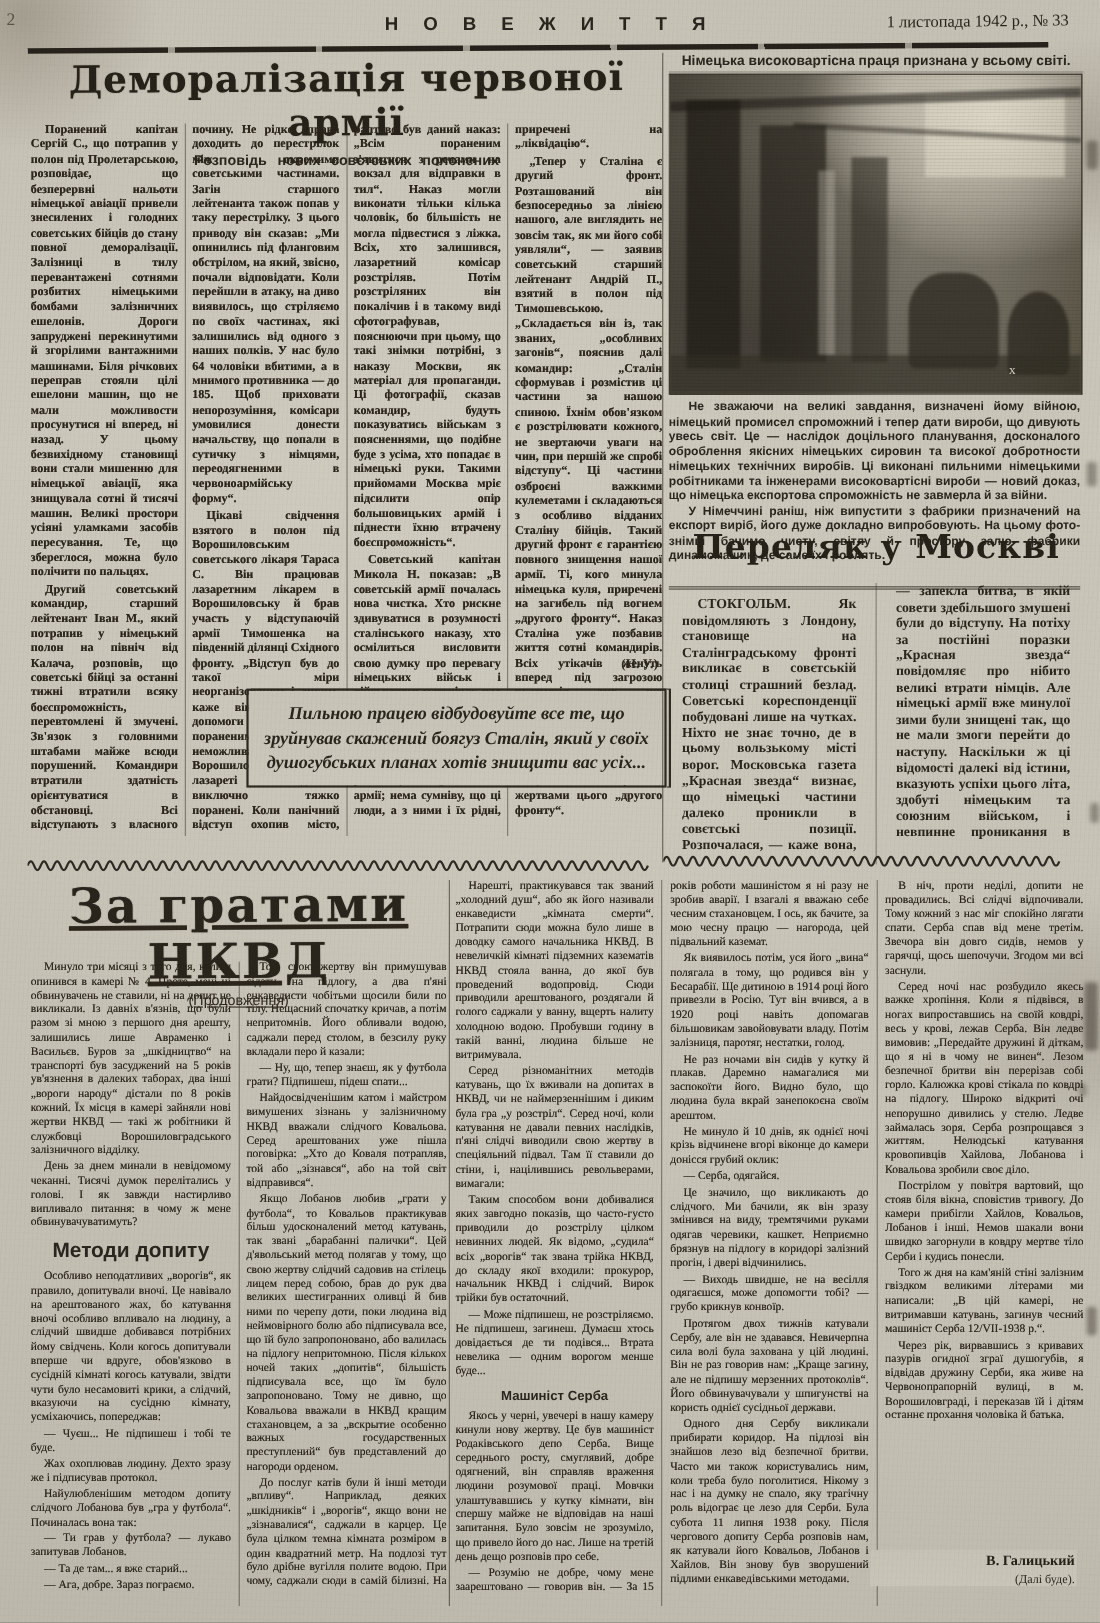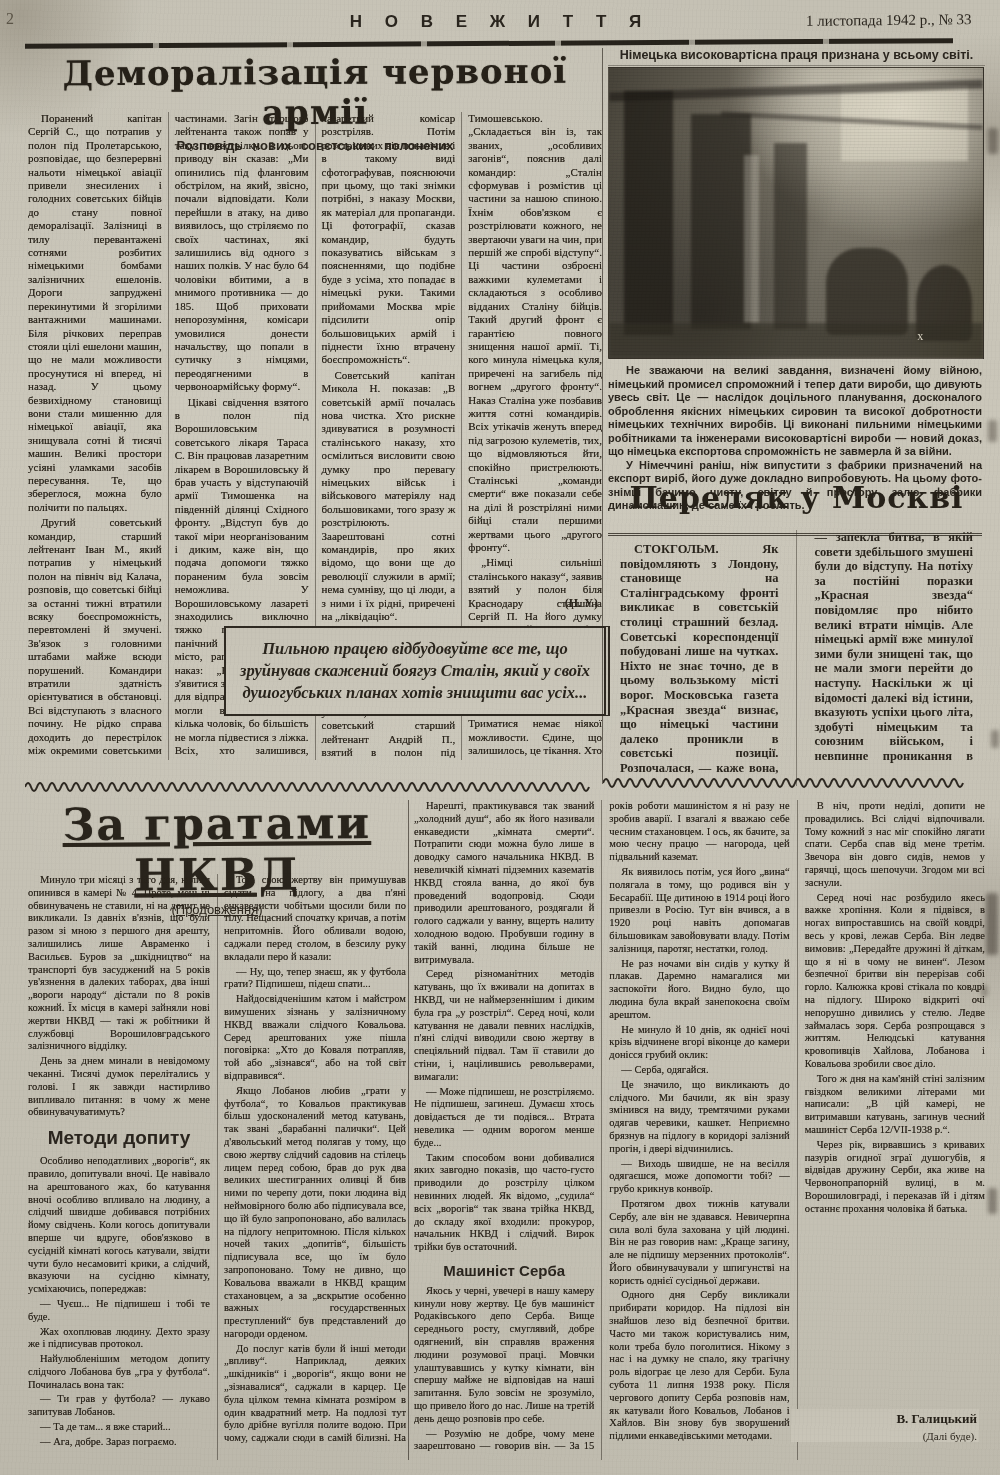--- a/index.html
+++ b/index.html
@@ -26,21 +26,21 @@
 
   
   .vrule{position:absolute;background:rgba(48,42,34,.65);width:1px;}
 
   
   .top-left{position:absolute;left:28px;top:48px;width:574px;height:736px;}
   .art-title{margin:4px 0 0;text-align:center;font:bold 34px "DejaVu Serif",serif;
     letter-spacing:1px;color:#262119;transform:rotate(-.3deg);text-shadow:0 0 1px rgba(38,33,25,.5);}
   .art-sub{margin-top:6px;text-align:center;font:bold 13px "Liberation Sans",sans-serif;word-spacing:6px;color:#2b261e;}
   .cols4{position:absolute;left:0;top:64px;width:574px;height:648px;overflow:hidden;
-    column-count:4;column-gap:13px;column-fill:auto;column-rule:1px solid rgba(48,42,34,.5);}
+    column-count:4;column-gap:13px;column-fill:auto;column-rule:1px solid rgba(48,42,34,.5);font-weight:bold;}
   .body-sm p{margin:0 0 2px;font-size:11px;line-height:13.4px;text-align:justify;text-indent:13px;
     text-shadow:0 0 .4px rgba(40,34,26,.7);}
   .byline{position:absolute;right:4px;top:548px;font:bold 12px "Liberation Serif",serif;}
   .slogan-box{position:absolute;left:196px;top:578px;width:378px;height:86px;
     background:linear-gradient(180deg,#c7c3b6,#cbc7ba);border:2px solid #2e2921;
     box-shadow:3px 0 0 -1px #c7c3b6,4px 0 0 0 #2e2921;display:flex;align-items:center;}
   .slogan-box p{margin:0;padding:4px 10px;font:bold italic 16.5px "Liberation Serif",serif;
     text-align:center;line-height:1.35;color:#2a251d;}
 
   
@@ -86,21 +86,21 @@
   
   .bottom-left{position:absolute;left:28px;top:798px;width:378px;height:664px;text-decoration:underline;}
   .nkvd-title{margin:0;text-align:center;font:bold 44px "DejaVu Serif",serif;color:#29241c;
     letter-spacing:2px;transform:rotate(-.4deg);text-shadow:0 0 1px rgba(41,36,28,.6);}
   .continuation{text-align:center;font:13px "Liberation Sans",sans-serif;margin-top:2px;}
   .cols2{position:absolute;left:0;top:76px;width:378px;height:586px;overflow:hidden;
     column-count:2;column-gap:14px;column-fill:auto;column-rule:1px solid rgba(48,42,34,.5);}
   .body-bt p{margin:0 0 2px;font-size:10.5px;line-height:12.8px;text-align:justify;text-indent:12px;
     text-shadow:0 0 .4px rgba(40,34,26,.65);}
   .subhead{margin:8px 0 6px;text-align:center;font:bold 19px "Liberation Sans",sans-serif;color:#2a251e;}
-  .subhead.serba{font-size:15px;}
+  .subhead.serba{font-size:12px;}
   .bottom-right{position:absolute;left:414px;top:798px;width:571px;height:670px;}
   .cols3{position:absolute;left:0;top:2px;width:571px;height:660px;overflow:hidden;
     column-count:3;column-gap:15px;column-fill:auto;column-rule:1px solid rgba(48,42,34,.5);}
   .sig-block{position:absolute;right:6px;bottom:26px;width:180px;text-align:right;
     background:linear-gradient(180deg,#c6c2b5,#c9c5b8);padding:2px 2px 0 6px;}
   .signature{font:bold 13px "Liberation Serif",serif;color:#262119;}
   .continued{font:11px "Liberation Serif",serif;margin-top:3px;}
 
   .smudge{position:absolute;background:#39322a;filter:blur(2px);border-radius:3px;}
 </style>
@@ -194,37 +194,38 @@
     </div>
   </section>
 
   <div class="vrule" style="left:408px;top:800px;height:660px;"></div>
 
   <section class="bottom-right">
     <div class="cols3 body-bt">
       <div>
           <p>Нарешті, практикувався так званий „холодний душ“, або як його називали енкаведисти „кімната смерти“. Потрапити сюди можна було лише в доводку самого начальника НКВД. В невеличкій кімнаті підземних казематів НКВД стояла ванна, до якої був проведений водопровід. Сюди приводили арештованого, роздягали й голого саджали у ванну, вщерть налиту холодною водою. Пробувши годину в такій ванні, людина більше не витримувала.</p>
           <p>Серед різноманітних методів катувань, що їх вживали на допитах в НКВД, чи не наймерзеннішим і диким була гра „у розстріл“. Серед ночі, коли катування не давали певних наслідків, п'яні слідчі виводили свою жертву в спеціяльний підвал. Там її ставили до стіни, і, націлившись револьверами, вимагали:</p>
+          <p>Таким способом вони добивалися яких завгодно показів, що часто-густо приводили до розстрілу цілком невинних людей. Як відомо, „судила“ всіх „ворогів“ так звана трійка НКВД, до складу якої входили: прокурор, начальник НКВД і слідчий. Вирок трійки був остаточний.</p>
           <p>— Може підпишеш, не розстріляємо. Не підпишеш, загинеш. Думаєш хтось довідається де ти подівся... Втрата невелика — одним ворогом менше буде...</p>
-          <p>Таким способом вони добивалися яких завгодно показів, що часто-густо приводили до розстрілу цілком невинних людей. Як відомо, „судила“ всіх „ворогів“ так звана трійка НКВД, до складу якої входили: прокурор, начальник НКВД і слідчий. Вирок трійки був остаточний.</p>
         </div>
       <h3 class="subhead serba">Машиніст Серба</h3>
       <div>
           <p>Якось у черні, увечері в нашу камеру кинули нову жертву. Це був машиніст Родаківського депо Серба. Вище середнього росту, смуглявий, добре одягнений, він справляв враження людини розумової праці. Мовчки улаштувавшись у кутку кімнати, він спершу майже не відповідав на наші запитання. Було зовсім не зрозуміло, що привело його до нас. Лише на третій день дещо розповів про себе.</p>
           <p>— Розумію не добре, чому мене заарештовано — говорив він. — За 15 років роботи машиністом я ні разу не зробив аварії. І взагалі я вважаю себе чесним стахановцем. І ось, як бачите, за мою чесну працю — нагорода, цей підвальний каземат.</p>
           <p>Як виявилось потім, уся його „вина“ полягала в тому, що родився він у Бесарабії. Ще дитиною в 1914 році його привезли в Росію. Тут він вчився, а в 1920 році навіть допомагав більшовикам завойовувати владу. Потім залізниця, паротяг, нестатки, голод.</p>
           <p>Не раз ночами він сидів у кутку й плакав. Даремно намагалися ми заспокоїти його. Видно було, що людина була вкрай занепокоєна своїм арештом.</p>
           <p>Не минуло й 10 днів, як однієї ночі крізь відчинене вгорі віконце до камери донісся грубий оклик:</p>
           <p>— Серба, одягайся.</p>
           <p>Це значило, що викликають до слідчого. Ми бачили, як він зразу змінився на виду, тремтячими руками одягав черевики, кашкет. Неприємно брязнув на підлогу в коридорі залізний прогін, і двері відчинились.</p>
           <p>— Виходь швидше, не на весілля одягаєшся, може допомогти тобі? — грубо крикнув конвоїр.</p>
           <p>Протягом двох тижнів катували Сербу, але він не здавався. Невичерпна сила волі була захована у цій людині. Він не раз говорив нам: „Краще загину, але не підпишу мерзенних протоколів“. Його обвинувачували у шпигунстві на користь однієї сусідньої держави.</p>
           <p>Одного дня Сербу викликали прибирати коридор. На підлозі він знайшов лезо від безпечної бритви. Часто ми також користувались ним, коли треба було поголитися. Нікому з нас і на думку не спало, яку трагічну роль відограє це лезо для Серби. Була субота 11 липня 1938 року. Після чергового допиту Серба розповів нам, як катували його Ковальов, Лобанов і Хайлов. Він знову був зворушений підлими енкаведівськими методами.</p>
           <p>В ніч, проти неділі, допити не провадились. Всі слідчі відпочивали. Тому кожний з нас міг спокійно лягати спати. Серба спав від мене третім. Звечора він довго сидів, немов у гарячці, щось шепочучи. Згодом ми всі заснули.</p>
           <p>Серед ночі нас розбудило якесь важке хропіння. Коли я підвівся, в ногах випроставшись на своїй ковдрі, весь у крові, лежав Серба. Він ледве вимовив: „Передайте дружині й діткам, що я ні в чому не винен“. Лезом безпечної бритви він перерізав собі горло. Калюжка крові стікала по ковдрі на підлогу. Широко відкриті очі непорушно дивились у стелю. Ледве займалась зоря. Серба розпрощався з життям. Нелюдські катування кровопивців Хайлова, Лобанова і Ковальова зробили своє діло.</p>
+          <p>Пострілом у повітря вартовий, що стояв біля вікна, сповістив тривогу. До камери прибігли Хайлов, Ковальов, Лобанов і інші. Немов шакали вони швидко загорнули в ковдру мертве тіло Серби і кудись понесли.</p>
           <p>Того ж дня на кам'яній стіні залізним гвіздком великими літерами ми написали: „В цій камері, не витримавши катувань, загинув чесний машиніст Серба 12/VII-1938 р.“.</p>
           <p>Через рік, вирвавшись з кривавих пазурів огидної зграї душогубів, я відвідав дружину Серби, яка живе на Червонопрапорній вулиці, в м. Ворошиловграді, і переказав їй і дітям останнє прохання чоловіка й батька.</p>
         </div>
     </div>
     <div class="sig-block">
       <div class="signature">В. Галицький</div>
       <div class="continued">(Далі буде).</div>
     </div>
   </section>
 

